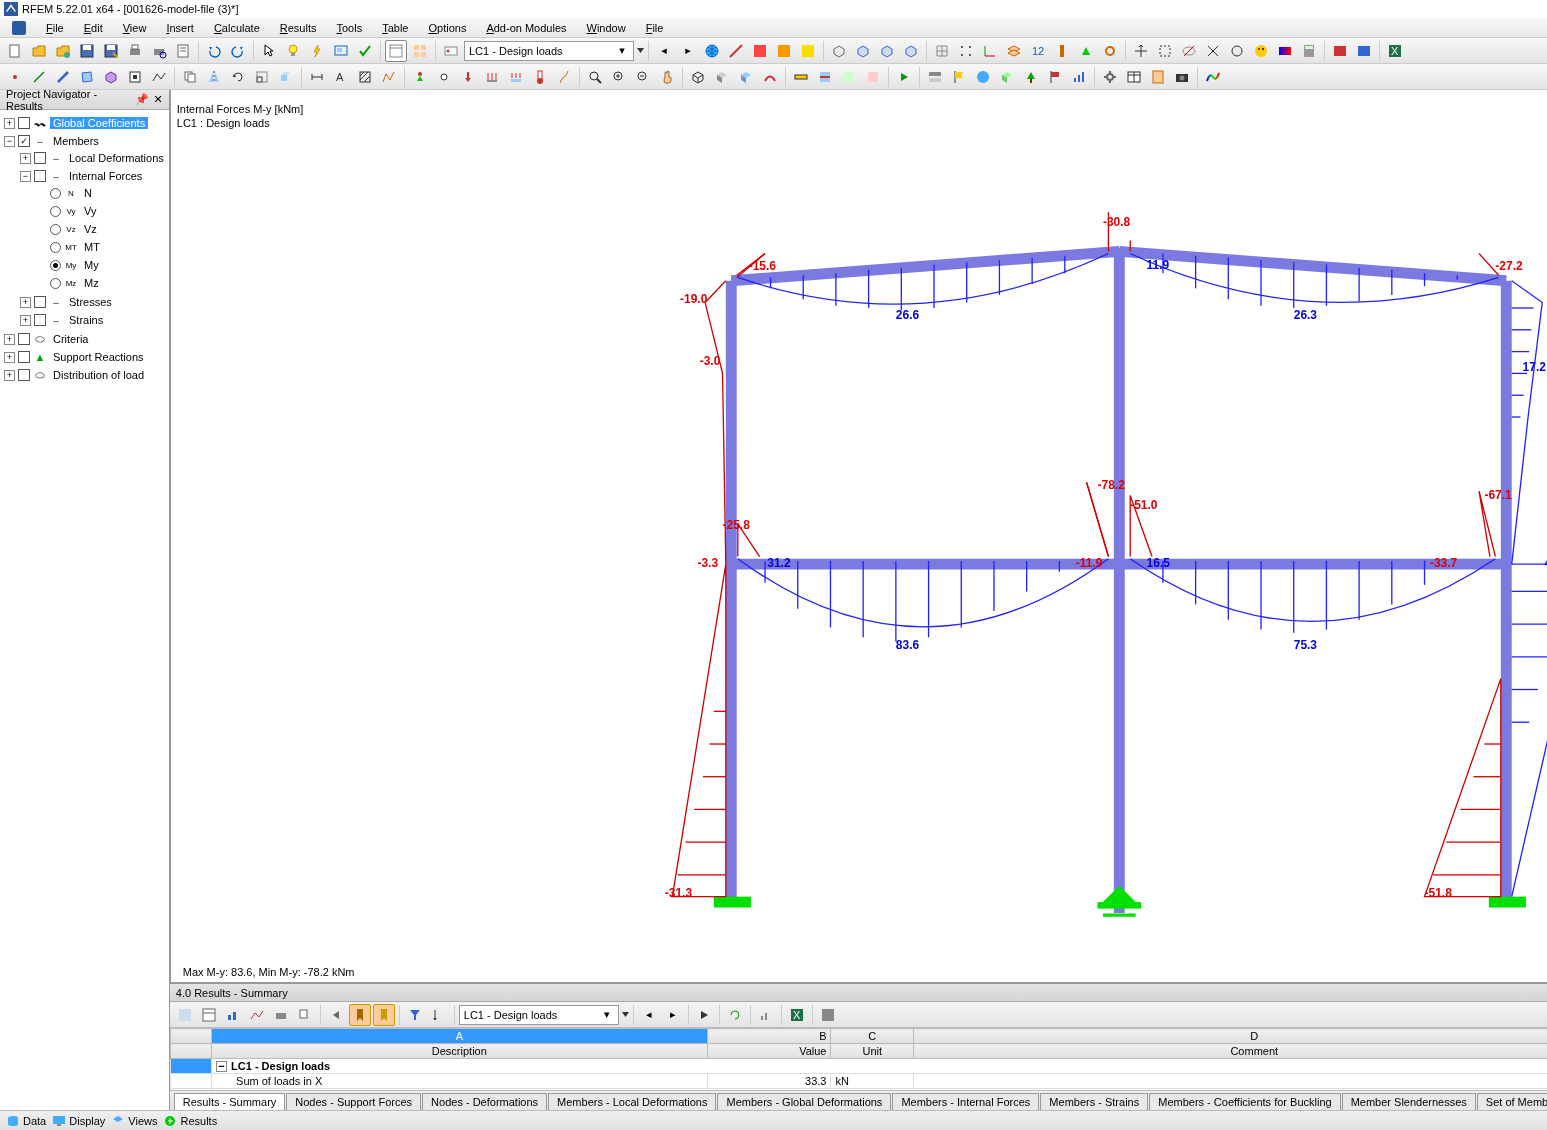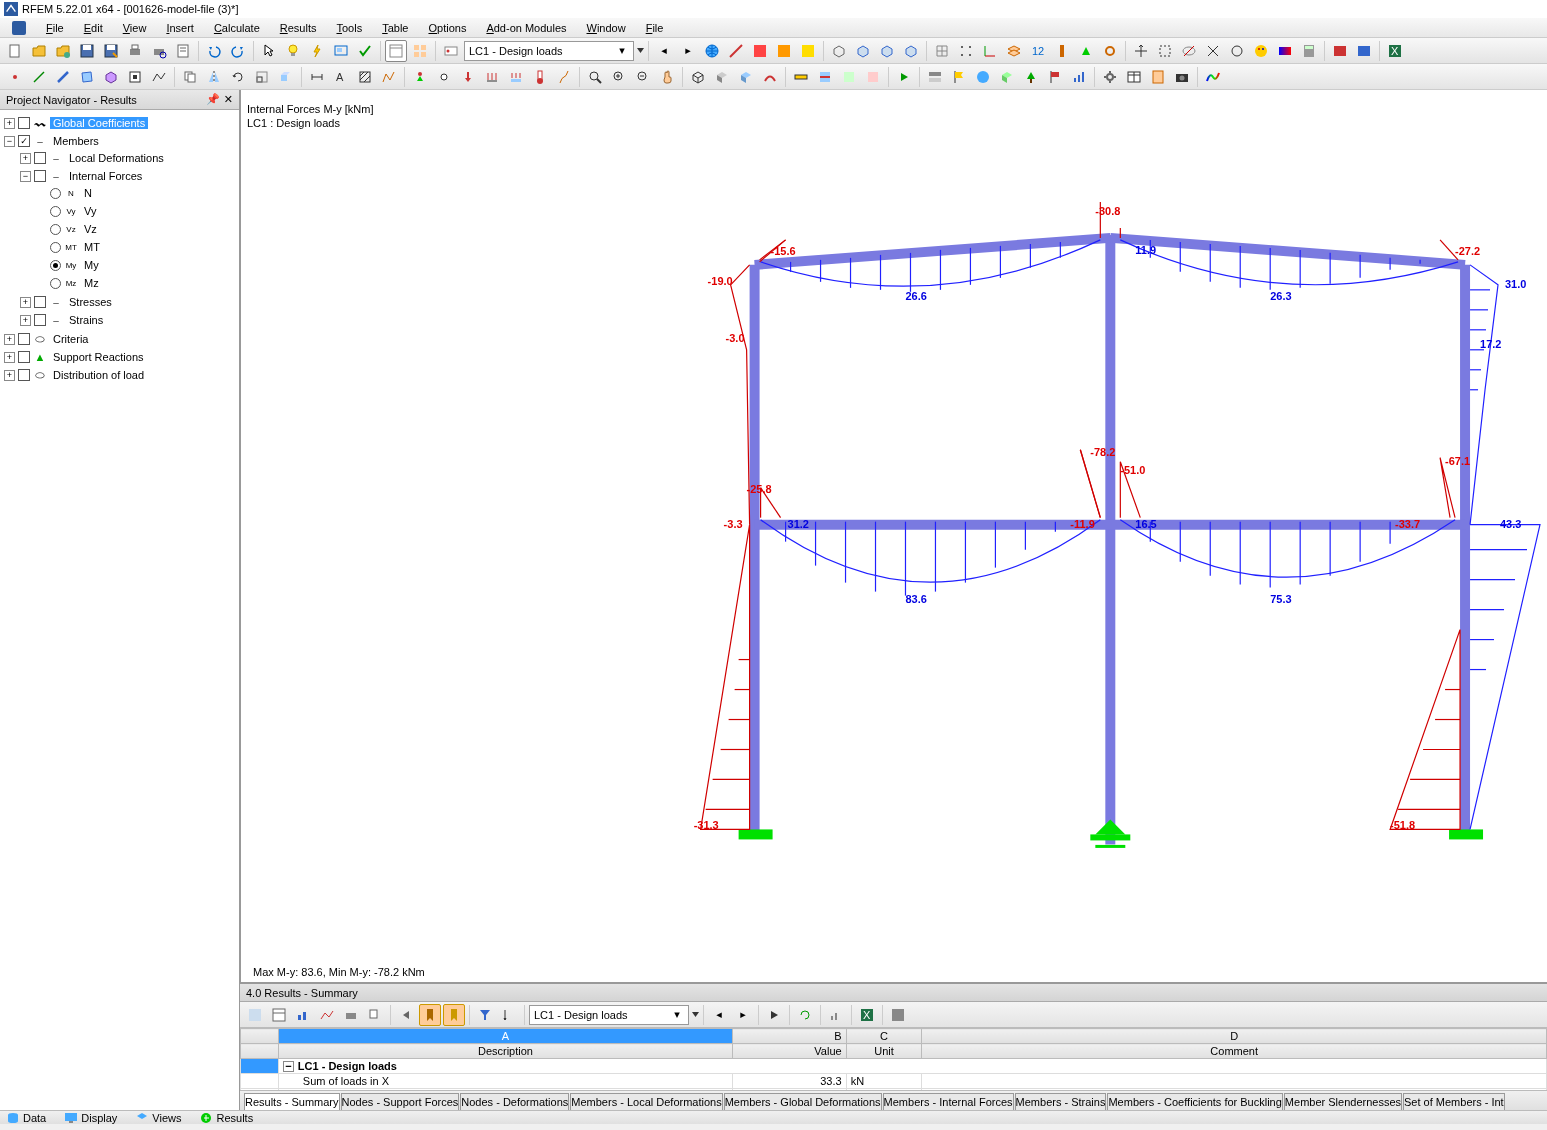--- a/index.html
+++ b/index.html
@@ -59,25 +59,25 @@
 .rp-grid { flex:1; background:#fff; overflow:auto; }
 .rp-grid table { border-collapse:collapse; width:100%; font-size:11px; }
 .rp-grid th { background:linear-gradient(#f0f0f0,#e0e0e0); border:1px solid #bbb; font-weight:normal; padding:1px 4px; }
 .rp-grid td { border:1px solid #ddd; padding:1px 4px; }
 .rp-grid .colA { width:240px; }
 .rp-grid .colB { width:60px; text-align:right; }
 .rp-grid .colC { width:40px; }
 .rp-grid .hdrA { background:#3399ff; color:#fff; text-align:center; }
 .rp-grid .grp td { font-weight:bold; background:#fff; }
 .rp-tabs { height:20px; background:linear-gradient(#f0f0f0,#e0e0e0); border-top:1px solid #bbb; display:flex; align-items:flex-end; padding-left:4px; overflow:hidden; }
-.rp-tabs .tab { padding:2px 0; border:1px solid #999; border-bottom:none; background:#e8e8e8; font-size:11px; margin-right:1px; cursor:default; white-space:nowrap; }
+.rp-tabs .tab { padding:2px 8px; border:1px solid #999; border-bottom:none; background:#e8e8e8; font-size:11px; margin-right:1px; cursor:default; white-space:nowrap; }
 .rp-tabs .tab.active { background:#fff; }
 
 
-.bottombar { height:14px; background:linear-gradient(#f0f0f0,#e0e0e0); border-top:1px solid #bbb; display:flex; align-items:center; padding:0 6px; gap:18px; }
+.bottombar { height:20px; background:linear-gradient(#f0f0f0,#e0e0e0); border-top:1px solid #bbb; display:flex; align-items:center; padding:0 6px; gap:6px; }
 .bottombar .bb { display:flex; align-items:center; gap:3px; cursor:default; }
 .bottombar .bico { width:14px; height:14px; }
 
 .dropdown-arrow { width:7px; height:7px; margin-left:1px; }
 </style>
 </head>
 <body>
 
 <div class="titlebar">
   <svg class="icon" viewBox="0 0 16 16">

